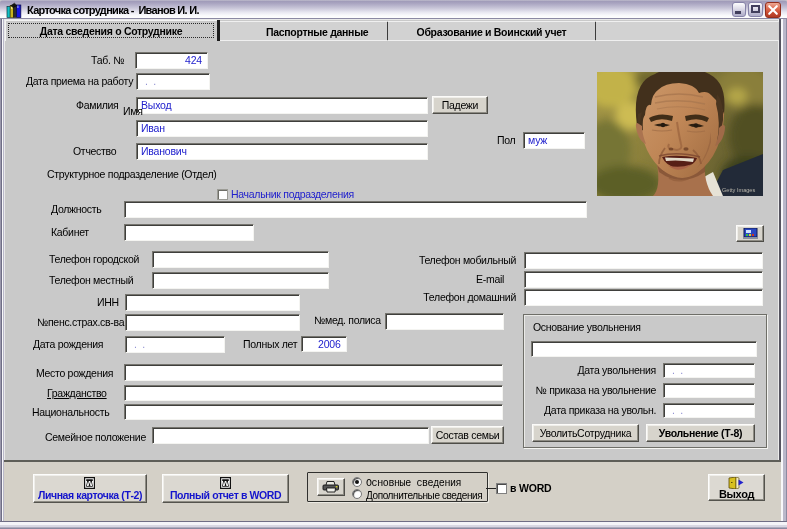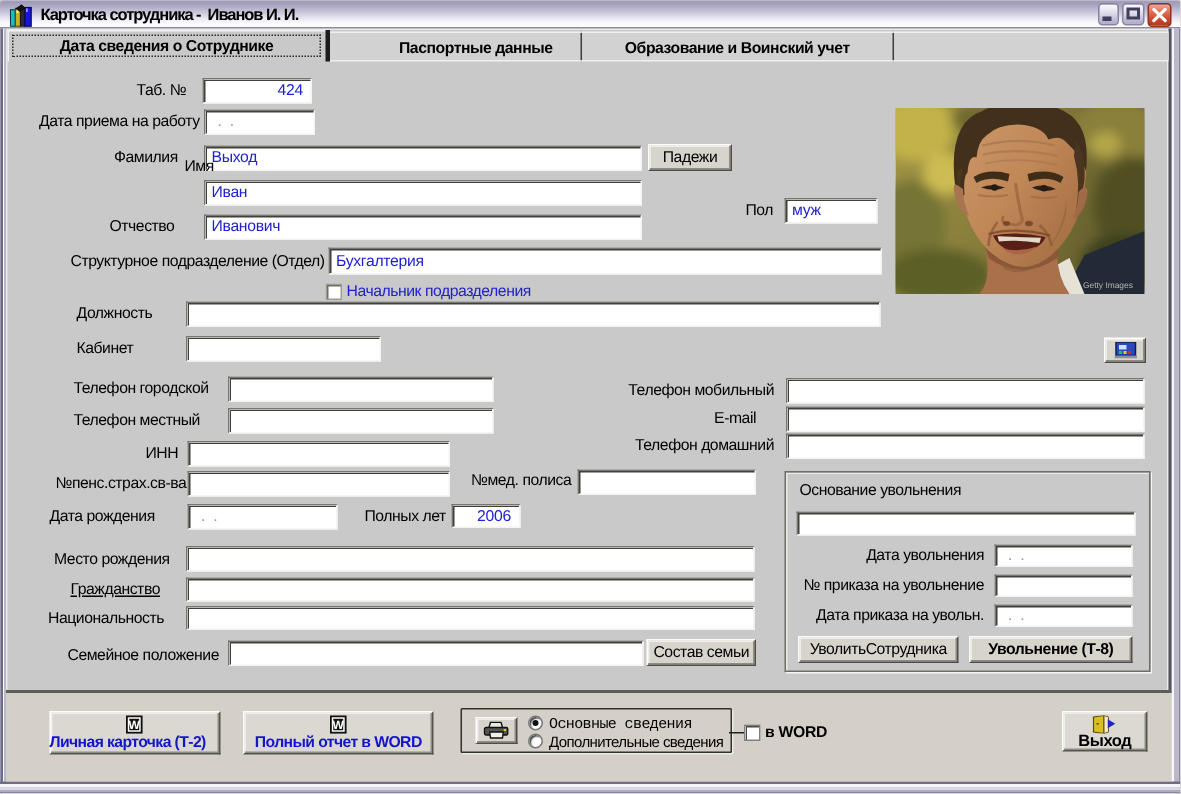--- a/index.html
+++ b/index.html
@@ -56,21 +56,20 @@
 <div class="lb" style="left:76px;top:99px;">Фамилия</div>
 <div class="tb" style="left:136px;top:97px;width:292px;height:17px;line-height:15px;padding-left:4px;">Выход</div>
 <div class="btn" style="left:432px;top:96px;width:56px;height:18px;line-height:16px;">Падежи</div>
 <div class="lb" style="left:101px;top:105px;margin-left:22px;">Имя</div>
 <div class="tb" style="left:136px;top:120px;width:292px;height:17px;line-height:15px;padding-left:4px;">Иван</div>
 <div class="lb" style="left:497px;top:134px;">Пол</div>
 <div class="tb" style="left:523px;top:132px;width:62px;height:17px;line-height:15px;padding-left:4px;">муж</div>
 <div class="lb" style="left:73px;top:145px;">Отчество</div>
 <div class="tb" style="left:136px;top:143px;width:292px;height:17px;line-height:15px;padding-left:4px;">Иванович</div>
 <div class="lb" style="left:47px;top:168px;">Структурное подразделение (Отдел)</div>
-<div class="tb" style="left:219px;top:165px;width:369px;height:18px;line-height:16px;padding-left:4px;">Бухгалтерия</div>
 <div style="left:217px;top:189px;width:11px;height:11px;background:#fff;border:1px solid #9c9c96;box-shadow:inset 1px 1px 0 #6e6e68;"></div>
 <div class="lb" style="left:231px;top:188px;color:#2121cd;">Начальник подразделения</div>
 <div class="lb" style="left:51px;top:203px;">Должность</div>
 <div class="tb" style="left:124px;top:201px;width:463px;height:17px;"></div>
 <div class="lb" style="left:51px;top:226px;">Кабинет</div>
 <div class="tb" style="left:124px;top:224px;width:130px;height:17px;"></div>
 <div class="lb" style="left:49px;top:253px;">Телефон городской</div>
 <div class="tb" style="left:152px;top:251px;width:177px;height:17px;"></div>
 <div class="lb" style="left:49px;top:274px;">Телефон местный</div>
 <div class="tb" style="left:152px;top:272px;width:177px;height:17px;"></div>
@@ -198,21 +197,21 @@
 <rect x="3" y="2" width="5" height="3" fill="#cfe2ff"></rect>
 <rect x="3" y="6" width="2" height="2" fill="#30c040"></rect>
       <rect x="6" y="6" width="2" height="2" fill="#e0d020"></rect>
       <rect x="9" y="6" width="2" height="2" fill="#d03020"></rect>
 <rect x="0" y="9" width="15" height="2" fill="#8890a0"></rect>
 </svg>
 
 <div class="btn" style="left:33px;top:474px;width:114px;height:29px;background:#dbd8d1;border-color:#fdfdfc #54534d #54534d #fdfdfc;"></div>
 <div style="left:84px;top:477px;width:11px;height:12px;background:#111;box-shadow:inset 0 0 0 1.2px #111,inset 0 0 0 2.2px #fff;"></div>
 <div style="left:84px;top:477px;width:11px;height:12px;color:#fff;font:bold 8px/13px 'Liberation Sans';text-align:center;">W</div>
-<div style="left:33px;top:489px;width:114px;text-align:left;color:#1414cc;font:bold 10.5px 'Liberation Sans';letter-spacing:-0.4px;">Личная карточка (Т-2)</div>
+<div style="left:33px;top:489px;width:114px;text-align:center;color:#1414cc;font:bold 10.5px 'Liberation Sans';letter-spacing:-0.4px;">Личная карточка (Т-2)</div>
 <div class="btn" style="left:162px;top:474px;width:127px;height:29px;background:#dbd8d1;border-color:#fdfdfc #54534d #54534d #fdfdfc;"></div>
 <div style="left:220px;top:477px;width:11px;height:12px;background:#111;box-shadow:inset 0 0 0 1.2px #111,inset 0 0 0 2.2px #fff;"></div>
 <div style="left:220px;top:477px;width:11px;height:12px;color:#fff;font:bold 8px/13px 'Liberation Sans';text-align:center;">W</div>
 <div style="left:162px;top:489px;width:127px;text-align:center;color:#1414cc;font:bold 10.5px 'Liberation Sans';letter-spacing:-0.4px;">Полный отчет в WORD</div>
 
 <div style="left:307px;top:472px;width:181px;height:30px;border:1.5px solid #30302e;border-radius:1px;background:#d4d0c7;box-shadow:1px 1px 0 #eceae3;"></div>
 <div class="btn" style="left:317px;top:478px;width:28px;height:18px;"></div>
 <svg style="left:322px;top:481px" width="18" height="12" viewBox="0 0 18 12">
 <path d="M4 4 L5 0.5 L12 0.5 L13 4" fill="#e8e8e0" stroke="#111" stroke-width="0.9"></path>
 <rect x="1" y="4" width="15.5" height="5" rx="1" fill="#555" stroke="#111" stroke-width="0.9"></rect>

